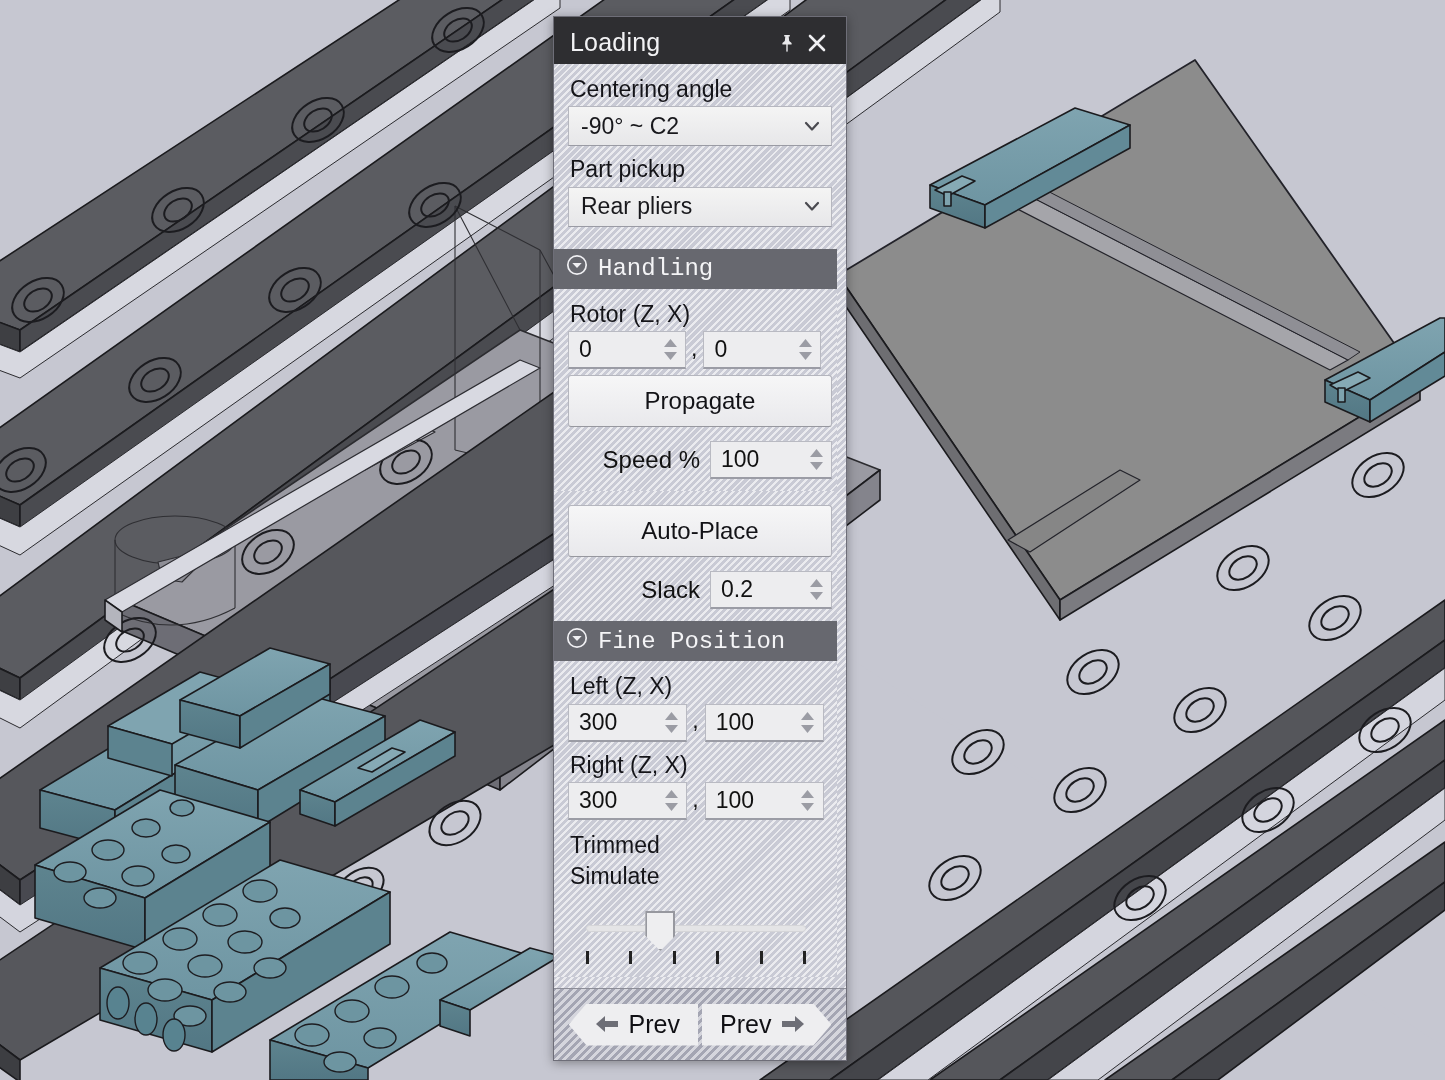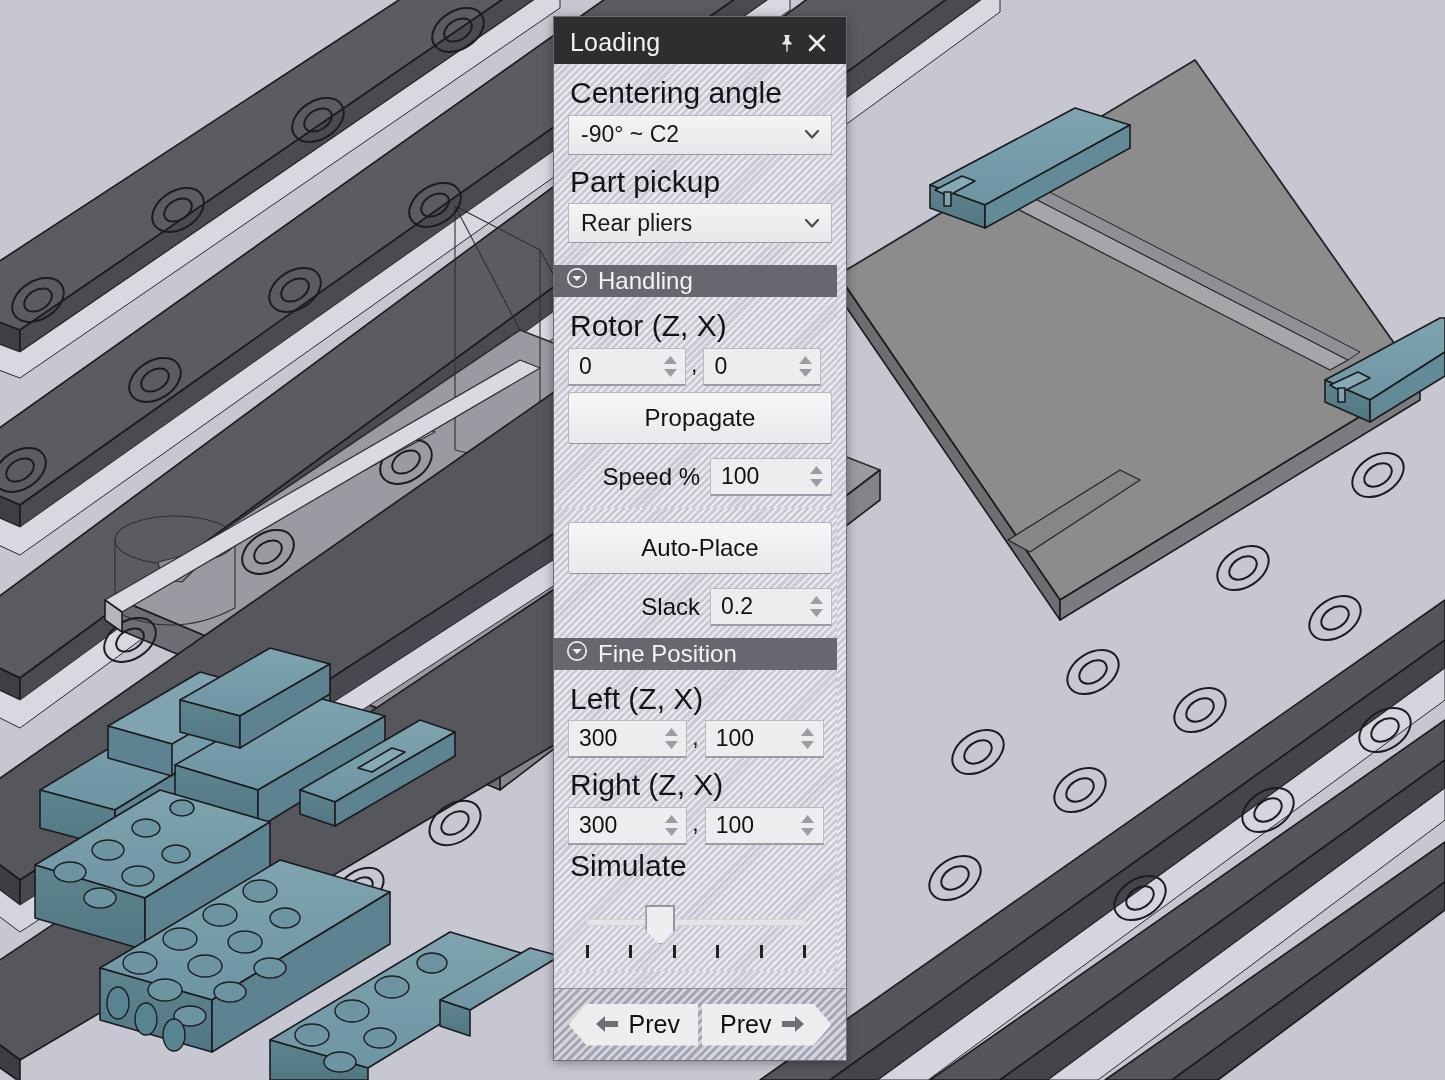--- a/index.html
+++ b/index.html
@@ -78,21 +78,21 @@
   
   #panel-body {
     flex: 1 1 auto;
     overflow: hidden;
     position: relative;
   }
 
   .section-content { padding: 8px 14px 12px 14px; }
 
   .field-label {
-    font-size: 30px;
+    font-size: 23px;
     color: #141418;
     margin: 4px 0 4px 2px;
     line-height: 1.15;
   }
 
   
   .combo {
     height: 40px;
     background: linear-gradient(#f4f4f4, #e7e7e9);
     border: 1px solid #b6b7bf;
@@ -101,26 +101,27 @@
     align-items: center;
     padding: 0 8px 0 12px;
     margin-bottom: 10px;
     cursor: pointer;
   }
   .combo .val { flex: 1 1 auto; font-size: 23px; color: #18181c; }
   .combo .chev { width: 22px; display: flex; justify-content: center; }
 
   
   .sec-head {
-    height: 32px;
+    height: 40px;
     background: #67686f;
     display: flex;
     align-items: center;
     padding-left: 12px;
     cursor: pointer;
+    font-family: Liberation Mono, monospace;
   }
   .sec-head .lbl {
     color: #f4f4f6;
     font-size: 24px;
     margin-left: 10px;
   }
 
   
   .row { display: flex; align-items: center; }
   .spin {
@@ -700,20 +701,21 @@
             <svg width="13" height="8" viewBox="0 0 13 8" fill="#9b9ca4">
                 <path d="M6.5 0 L13 8 L0 8 Z"></path>
               </svg>
             <svg width="13" height="8" viewBox="0 0 13 8" fill="#9b9ca4">
                 <path d="M6.5 8 L0 0 L13 0 Z"></path>
               </svg>
           </span>
         </div>
       </div>
 
+      <div class="field-label" style="margin-top:12px">Trimmed</div>
       <div class="field-label" style="">Simulate</div>
 
       <div class="slider-wrap">
         <div class="slider-track"></div>
         <div class="slider-thumb" id="thumb" style="left: calc(29.04% + 3px);"></div>
         <div class="ticks" id="ticks">
             <i></i>
             <i></i>
             <i></i>
             <i></i>

